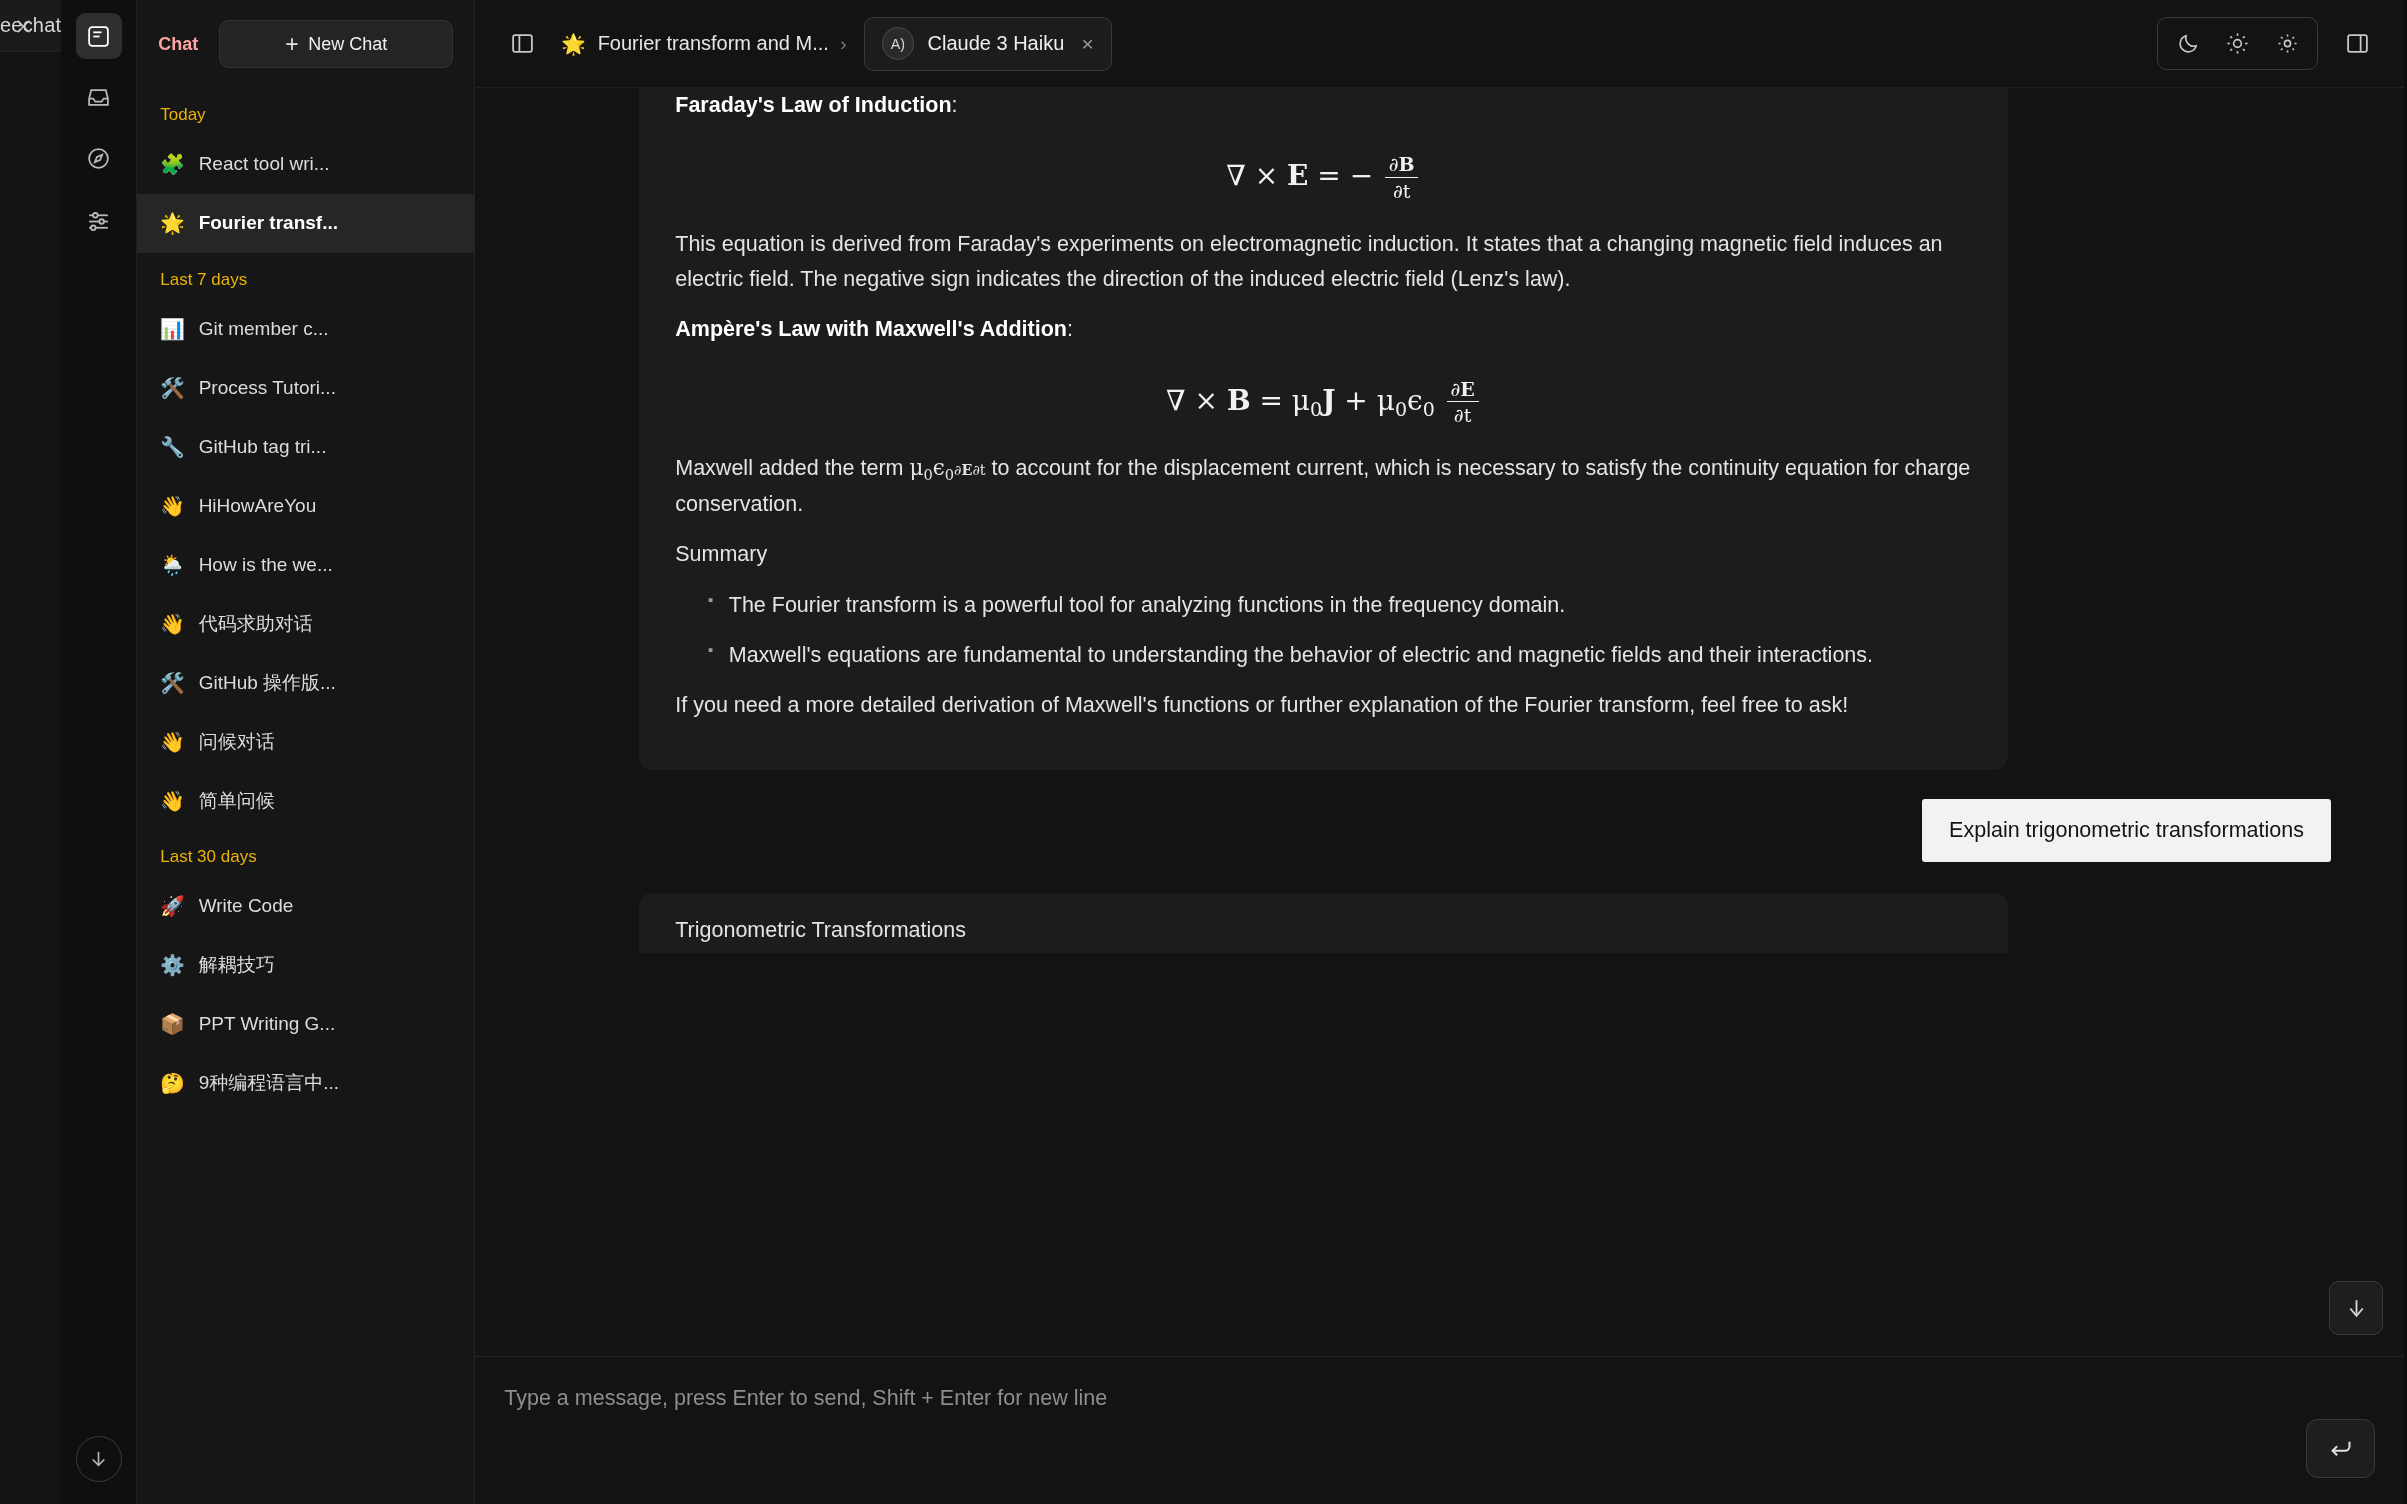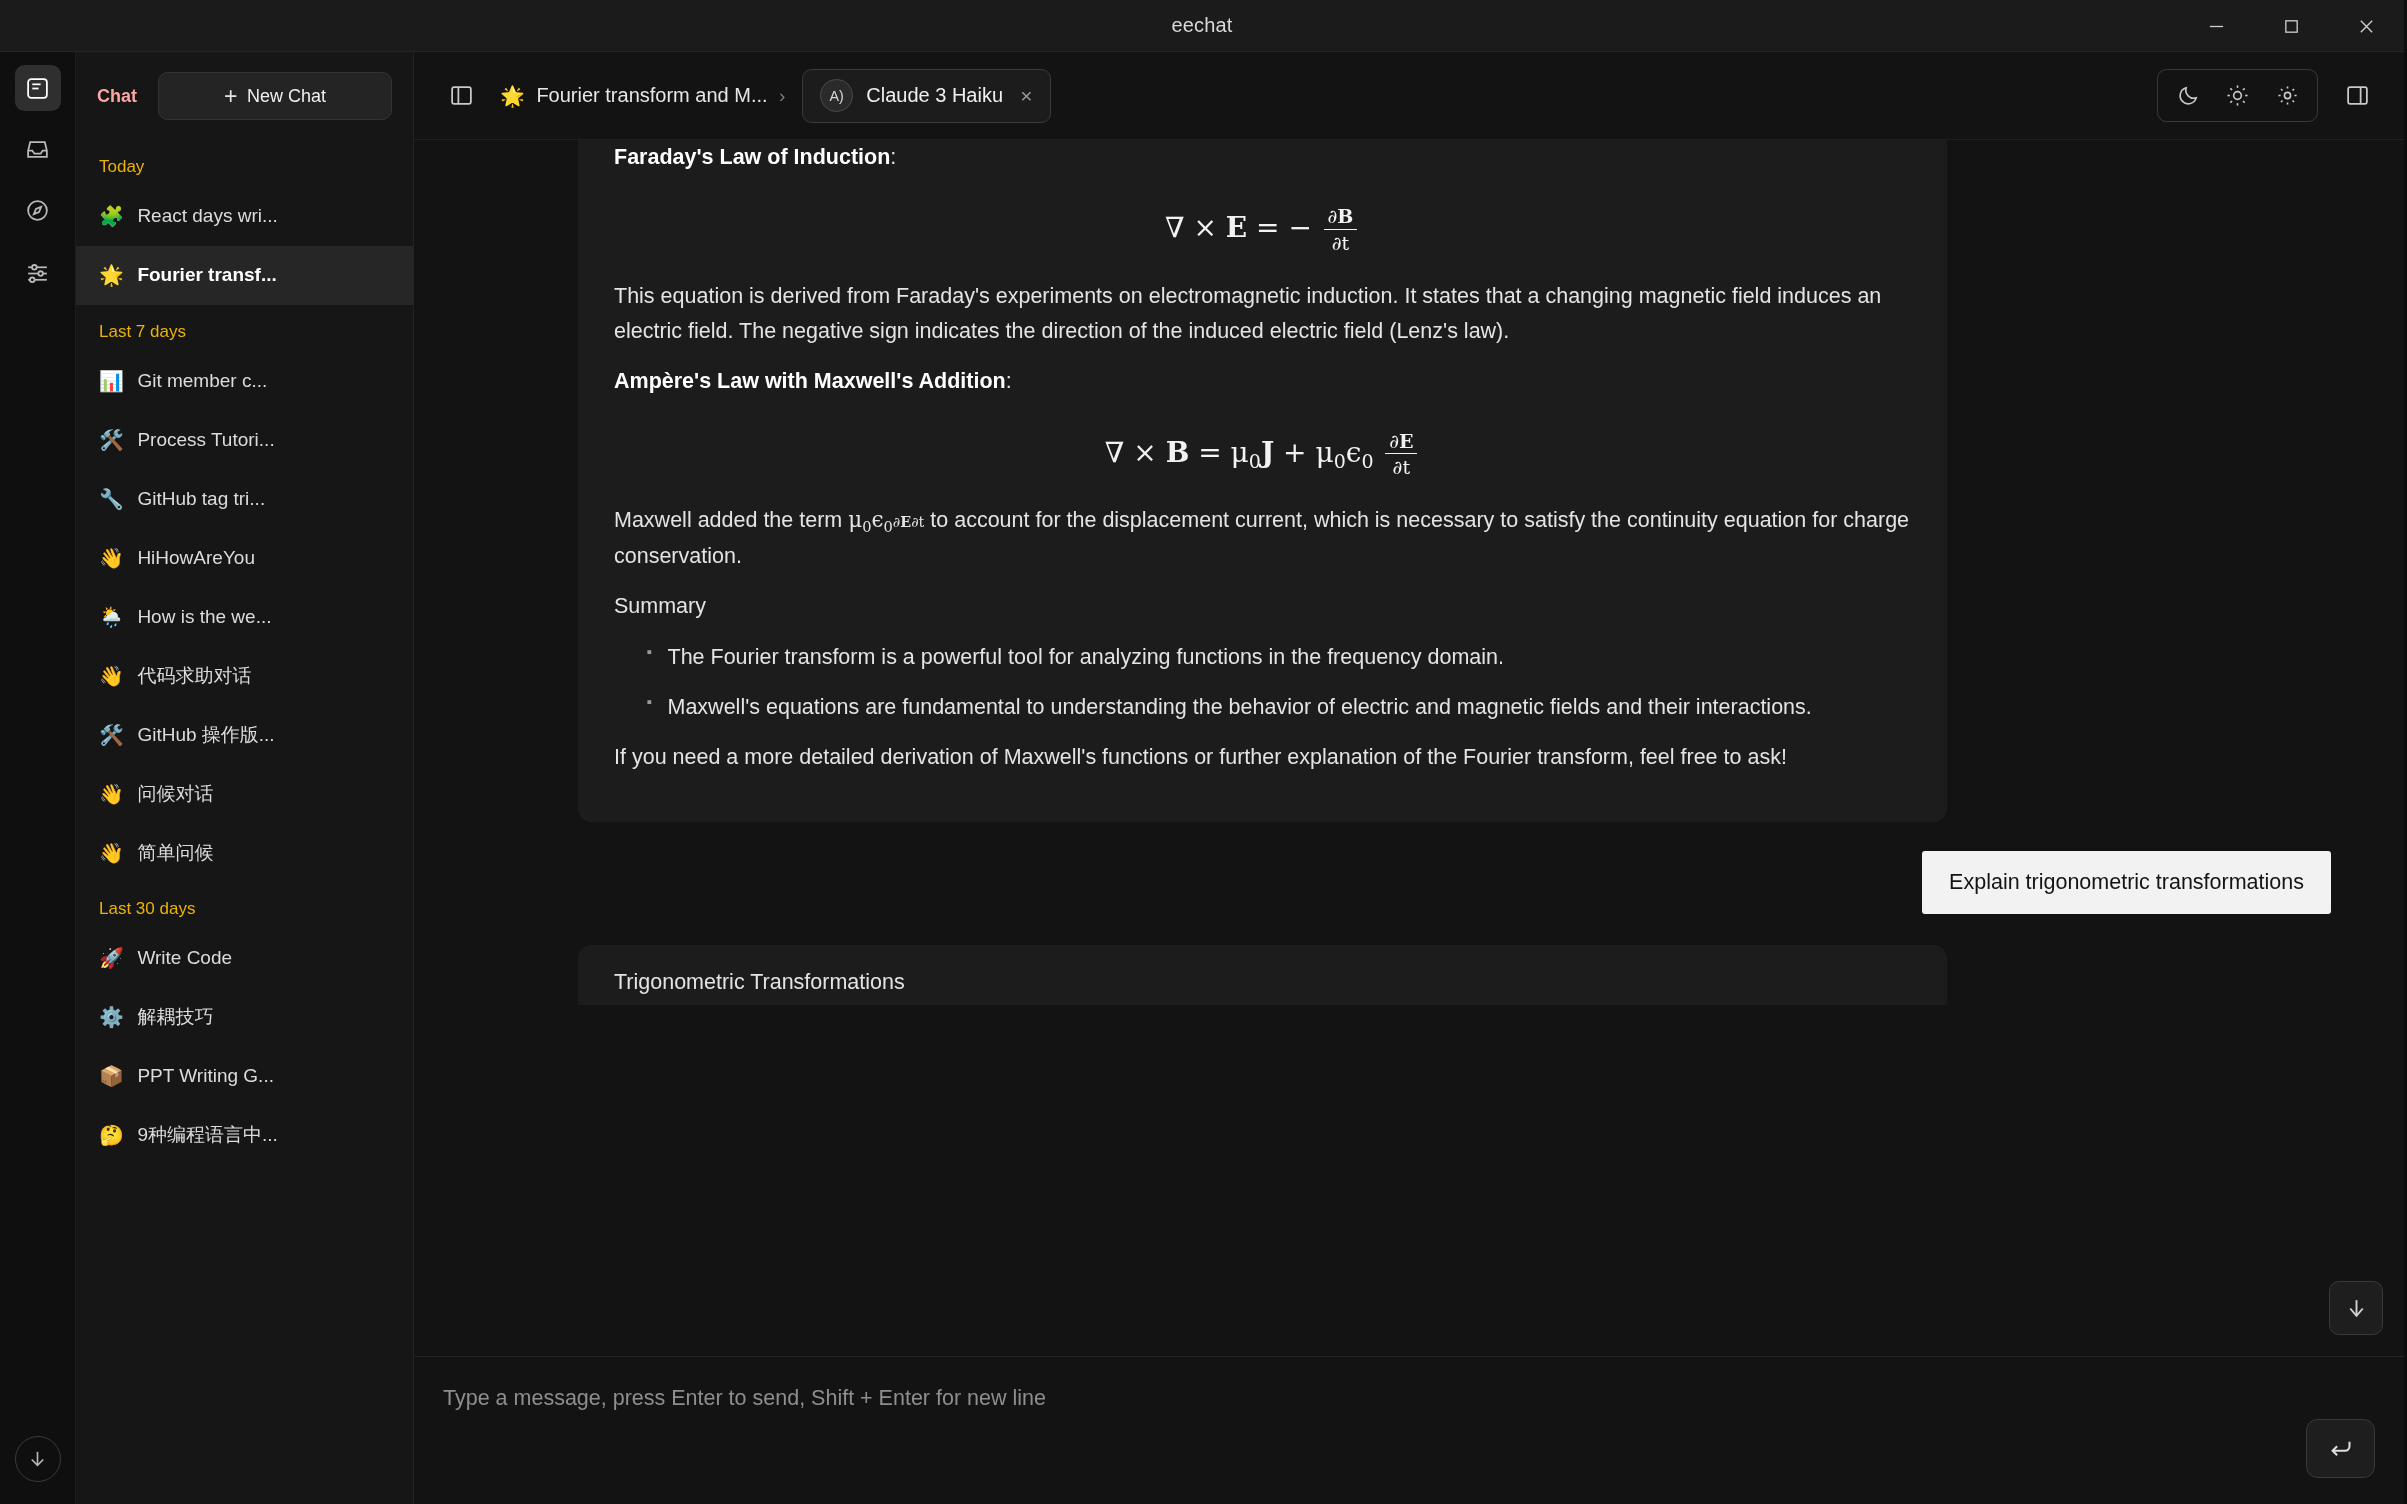--- a/index.html
+++ b/index.html
@@ -5,21 +5,21 @@
   * { box-sizing: border-box; margin: 0; padding: 0; }
   html, body {
     width: 2408px; height: 1505px;
     background: #0d0d0d;
     font-family: "Liberation Sans", sans-serif;
     overflow: hidden;
     color: #e8e8e8;
   }
   #app {
     width: 2404px; height: 1505px;
-    display: flex; flex-direction: column;
+    display: flex; flex-direction: row;
     background: #131313;
   }
 
   
   .titlebar {
     height: 52px; min-height: 52px;
     background: #1b1b1b;
     display: flex; align-items: center; justify-content: center;
     position: relative;
     border-bottom: 1px solid #242424;
@@ -291,21 +291,21 @@
         <div class="new-chat">
           <span class="plus">+</span>
           <span>New Chat</span>
         </div>
       </div>
       <div class="chat-list">
 
         <div class="group-label">Today</div>
         <div class="chat-item">
           <span class="emoji">🧩</span>
-          <span class="label">React days wri...</span>
+          <span class="label">React tool wri...</span>
         </div>
         <div class="chat-item active">
           <span class="emoji">🌟</span>
           <span class="label">Fourier transf...</span>
         </div>
 
         <div class="group-label">Last 7 days</div>
         <div class="chat-item">
           <span class="emoji">📊</span>
           <span class="label">Git member c...</span>

